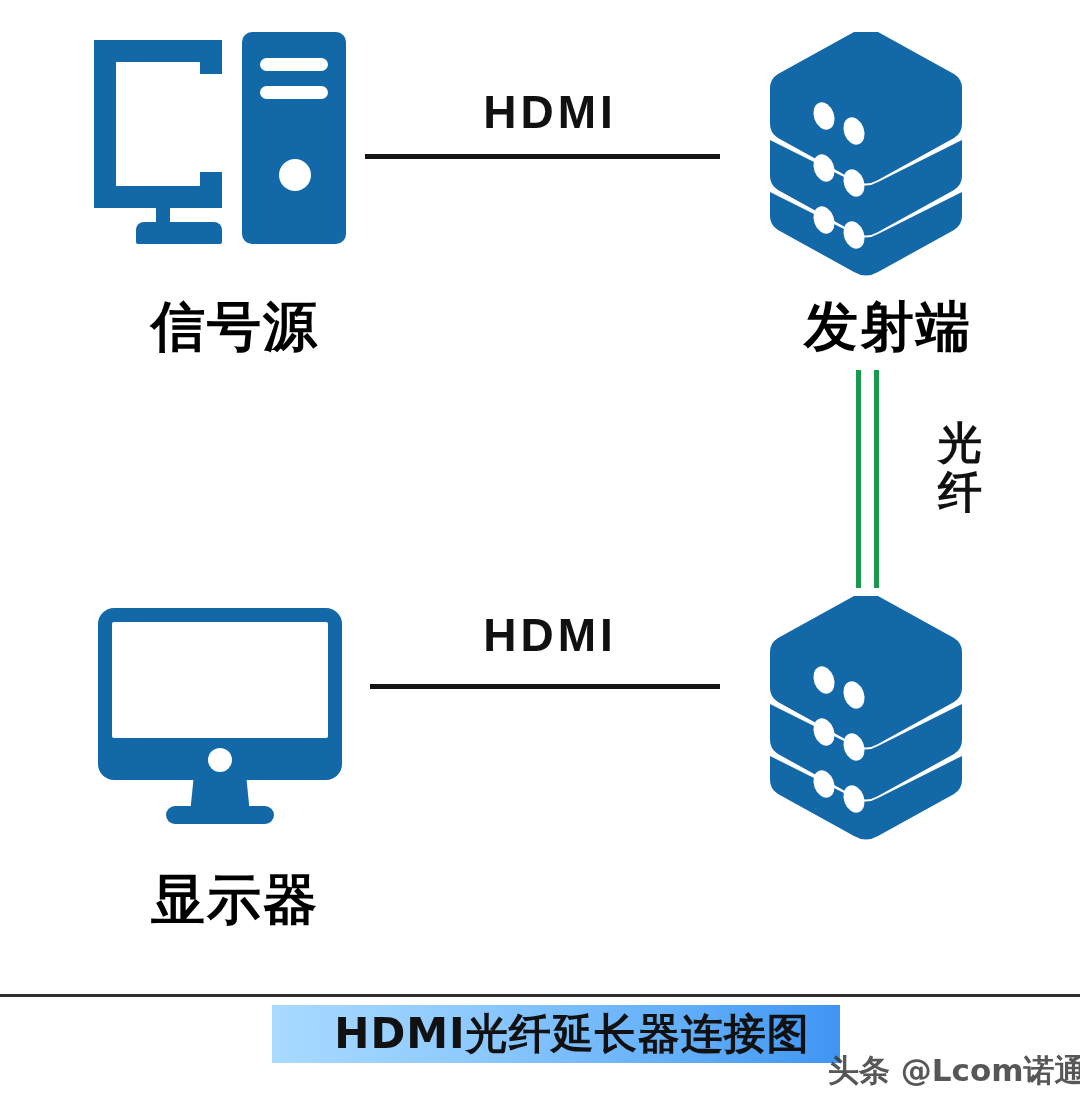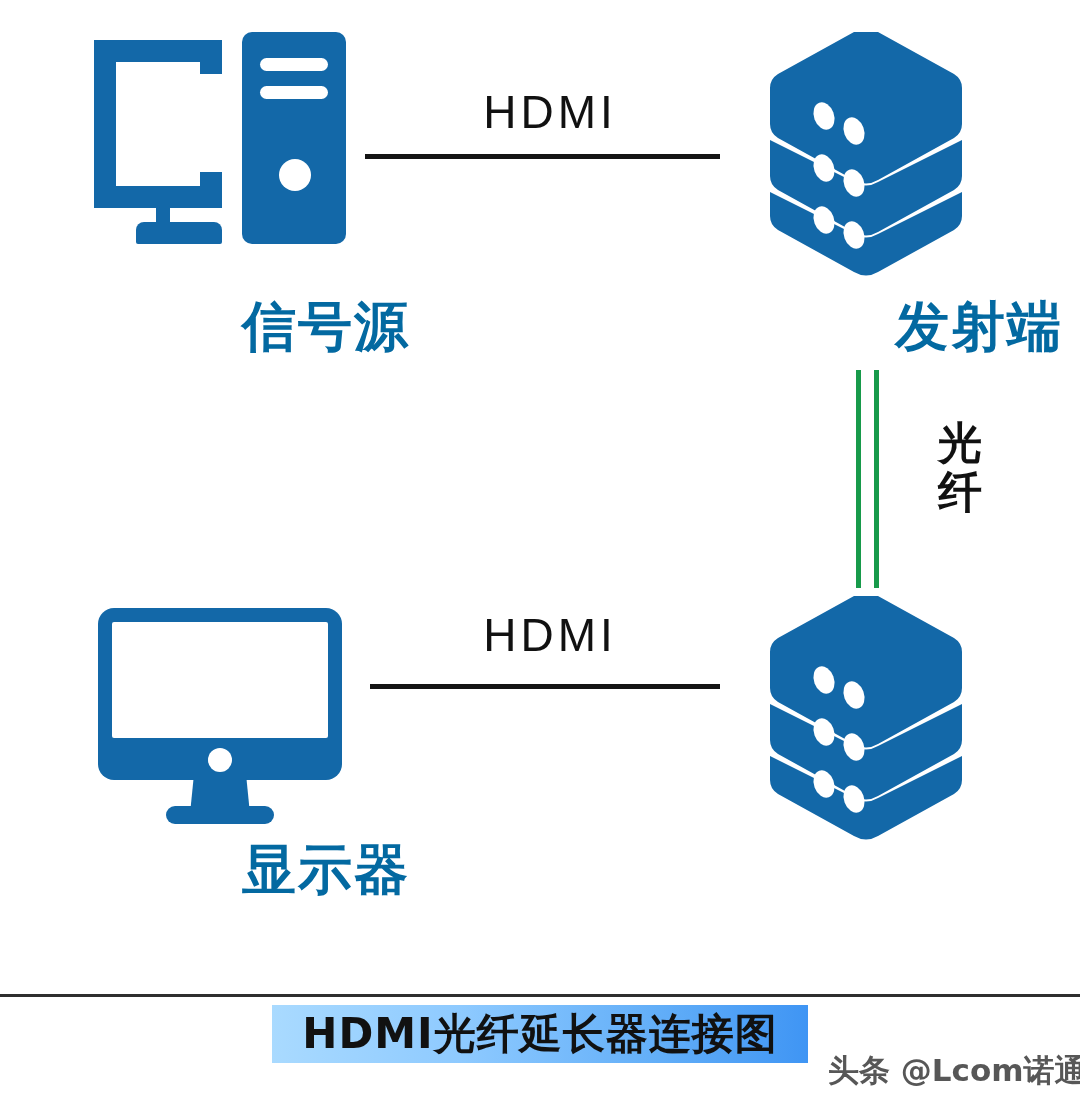--- a/index.html
+++ b/index.html
@@ -21,31 +21,31 @@
   
   .abs { position: absolute; }
 
   
   .cn-label {
     position: absolute;
     font-family: "DejaVu Sans", "Liberation Sans", sans-serif;
     font-weight: 700;
     font-size: 54px;
     line-height: 1;
-    color: #0369a1;
+    color: #000000;
     letter-spacing: 2px;
     white-space: nowrap;
-    text-align: right;
+    text-align: center;
   }
 
   
   .hdmi-label {
     position: absolute;
     font-family: "Liberation Sans", "DejaVu Sans", sans-serif;
-    font-weight: 400;
+    font-weight: 700;
     font-size: 46px;
     letter-spacing: 4px;
     color: #111111;
     white-space: nowrap;
     text-align: center;
   }
   .hdmi-line {
     position: absolute;
     height: 5px;
     background: #141414;
@@ -170,20 +170,21 @@
     left: 0;
     height: 3px;
     background: #2e2e2e;
   }
   .caption-bar {
     position: absolute;
     background: linear-gradient(to right, #a9daff 0%, #8ecaff 35%, #62aef8 72%, #3f95f4 100%);
     display: flex;
     align-items: center;
     justify-content: center;
+    padding-left: 32px;
   }
   .caption-text {
     font-family: "DejaVu Sans", "Liberation Sans", sans-serif;
     font-weight: 700;
     font-size: 42px;
     letter-spacing: 1px;
     color: #111111;
     white-space: nowrap;
   }
   .watermark {
@@ -248,21 +249,21 @@
   </div>
 
   <div class="disp-icon" style="left:98px; top:608px; width:244px; height:216px;">
     <div class="disp-frame">
       <div class="disp-screen"></div>
       <div class="disp-dot"></div>
     </div>
     <div class="disp-neck"></div>
     <div class="disp-foot"></div>
   </div>
-  <div class="cn-label" style="left:60px; top:843px; width:350px;">显示器</div>
+  <div class="cn-label" style="left:60px; top:873px; width:350px;">显示器</div>
 
   <div class="abs" style="left:766px; top:592px; width:200px; height:250px;">
     <svg width="200" height="250" viewBox="0 0 200 250" aria-hidden="true">
       <g fill="#1368a8">
         <path d="M88 4 L112 4 L188 46 Q196 51 196 60 L196 96 Q196 105 188 110 L112 152
                  Q100 159 88 152 L12 110 Q4 105 4 96 L4 60 Q4 51 12 46 Z"></path>
         <path d="M4 112 L4 148 Q4 157 12 162 L88 204 Q100 211 112 204 L188 162
                  Q196 157 196 148 L196 112 L112 154 Q100 161 88 154 Z"></path>
         <path d="M4 164 L4 188 Q4 197 12 202 L88 244 Q100 251 112 244 L188 202
                  Q196 197 196 188 L196 164 L112 206 Q100 213 88 206 Z"></path>

